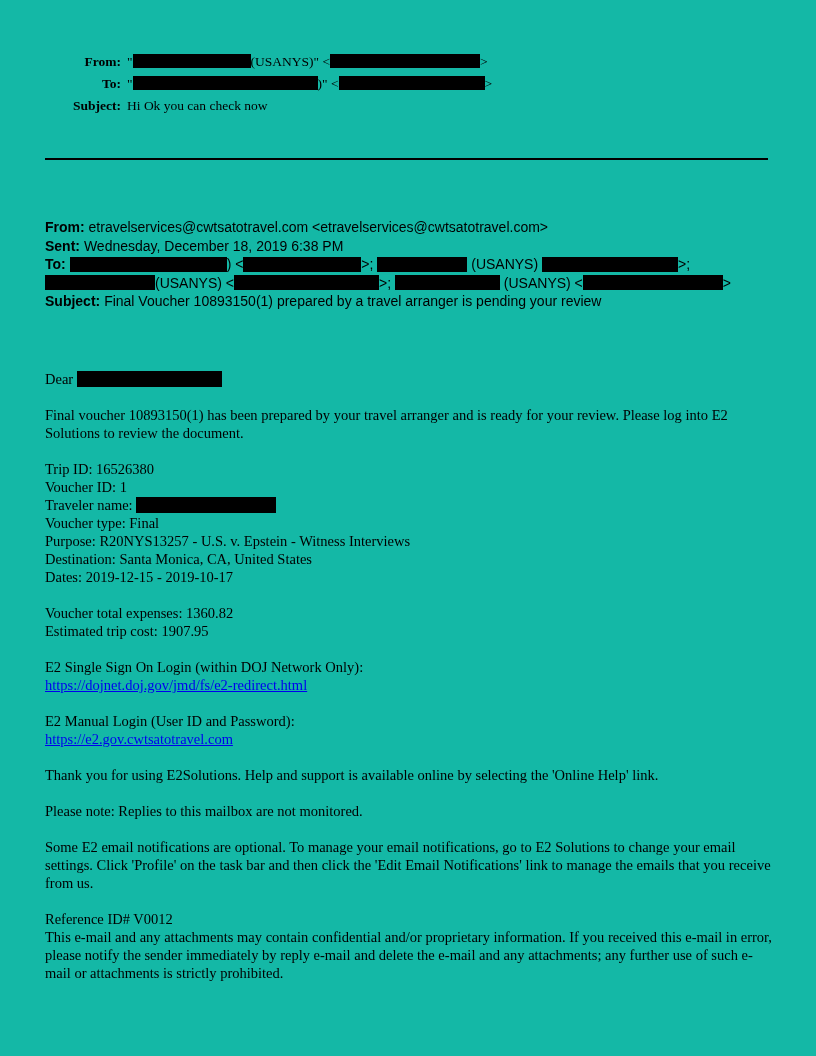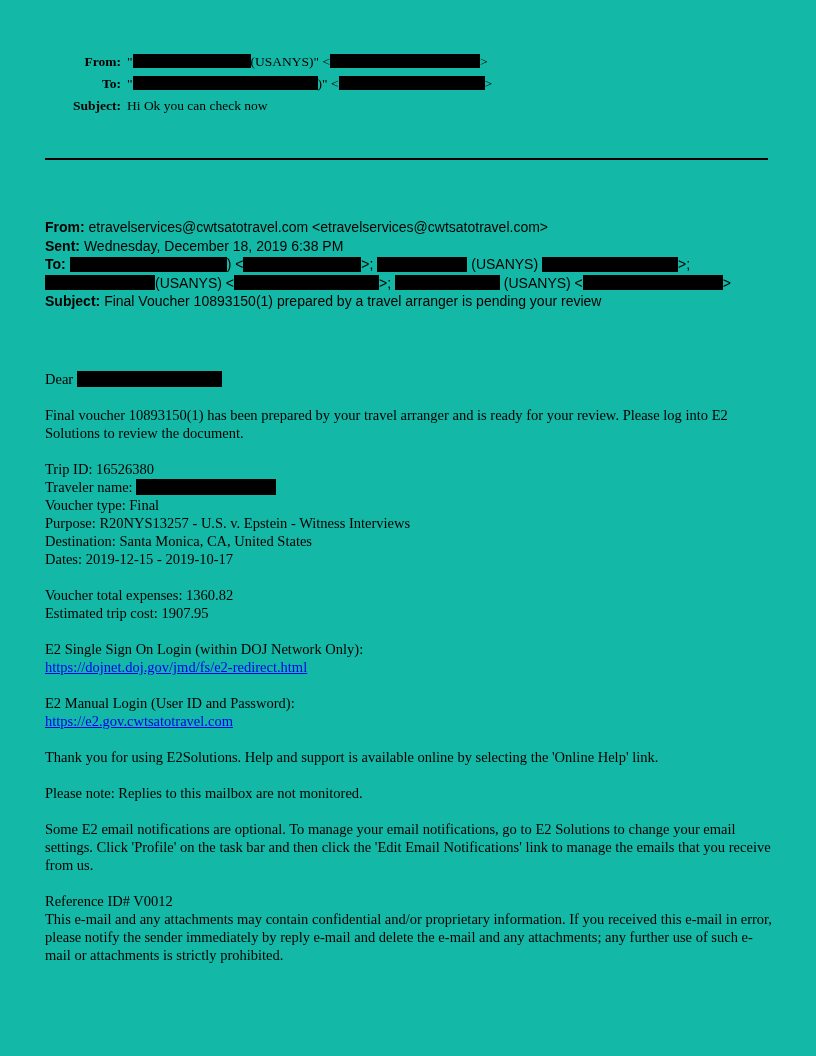--- a/index.html
+++ b/index.html
@@ -90,20 +90,21 @@
       <div class="fwd-row"><span class="fwd-label">Sent: </span><span>Wednesday, December 18, 2019 6:38 PM</span></div>
       <div class="fwd-row"><span class="fwd-label">To: </span><span class="redact" style="width: 157px;"></span><span>) &lt;</span><span class="redact" style="width: 118px;"></span><span>&gt;; </span><span class="redact" style="width: 90px;"></span><span> (USANYS) </span><span class="redact" style="width: 136px;"></span><span>&gt;; </span><span class="redact" style="width: 110px;"></span><span>(USANYS) &lt;</span><span class="redact" style="width: 145px;"></span><span>&gt;; </span><span class="redact" style="width: 105px;"></span><span> (USANYS) &lt;</span><span class="redact" style="width: 140px;"></span><span>&gt;</span></div>
       <div class="fwd-row"><span class="fwd-label">Subject: </span><span>Final Voucher 10893150(1) prepared by a travel arranger is pending your review</span></div>
     </div>
   <div class="email-body">
       <div class="line"><span>Dear </span><span class="redact" style="width: 145px;"></span></div>
       <div class="spacer"></div>
       <div class="line">Final voucher 10893150(1) has been prepared by your travel arranger and is ready for your review. Please log into E2 Solutions to review the document.</div>
       <div class="spacer"></div>
       <div class="line">Trip ID: 16526380</div>
+      <div class="line">Voucher ID: 1</div>
       <div class="line"><span>Traveler name: </span><span class="redact" style="width: 140px;"></span></div>
       <div class="line">Voucher type: Final</div>
       <div class="line">Purpose: R20NYS13257 - U.S. v. Epstein - Witness Interviews</div>
       <div class="line">Destination: Santa Monica, CA, United States</div>
       <div class="line">Dates: 2019-12-15 - 2019-10-17</div>
       <div class="spacer"></div>
       <div class="line">Voucher total expenses: 1360.82</div>
       <div class="line">Estimated trip cost: 1907.95</div>
       <div class="spacer"></div>
       <div class="line">E2 Single Sign On Login (within DOJ Network Only):</div>

